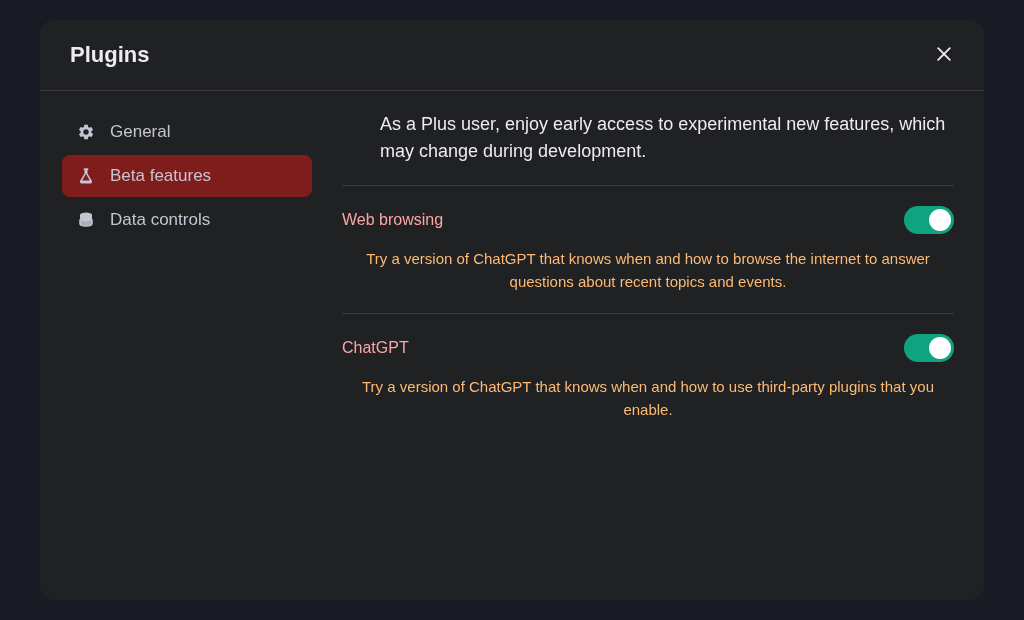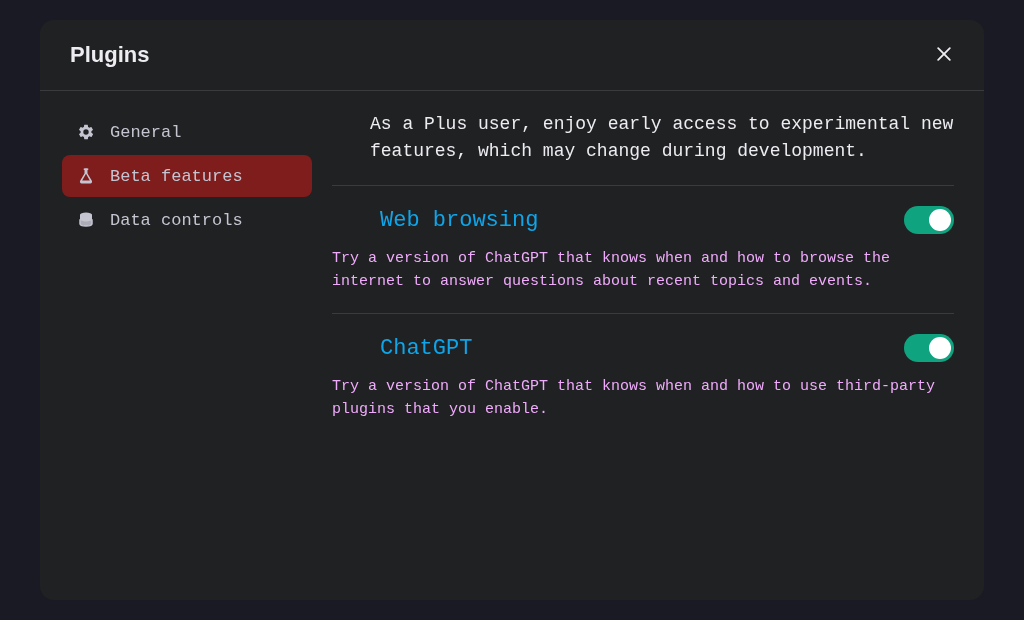--- a/index.html
+++ b/index.html
@@ -45,22 +45,21 @@
       justify-content: center;
     }
     .close-btn svg {
       width: 20px;
       height: 20px;
     }
     .modal-body {
       display: flex;
       flex: 1;
       padding: 20px 30px 30px 22px;
-      gap: 20px;
-      font-family: Liberation Mono, monospace;
+      gap: 30px;
     }
     .sidebar {
       width: 250px;
       flex-shrink: 0;
     }
     .sidebar-item {
       display: flex;
       align-items: center;
       gap: 14px;
       padding: 11px 14px;
@@ -105,29 +104,29 @@
     .setting-row {
       padding: 20px 0;
     }
     .setting-head {
       display: flex;
       justify-content: space-between;
       align-items: center;
       margin-bottom: 14px;
     }
     .setting-title {
-      font-size: 22px;
+      font-size: 16px;
       font-weight: 500;
-      color: #0ea5e9;
-      margin-left: 48px;
+      color: #fca5a5;
     }
     .setting-desc {
       font-size: 15px;
-      color: #f0abfc;
+      color: #fdba74;
       line-height: 1.5;
+      text-align: center;
     }
     .toggle {
       width: 50px;
       height: 28px;
       background: #10a37f;
       border-radius: 14px;
       position: relative;
       cursor: pointer;
       flex-shrink: 0;
     }

